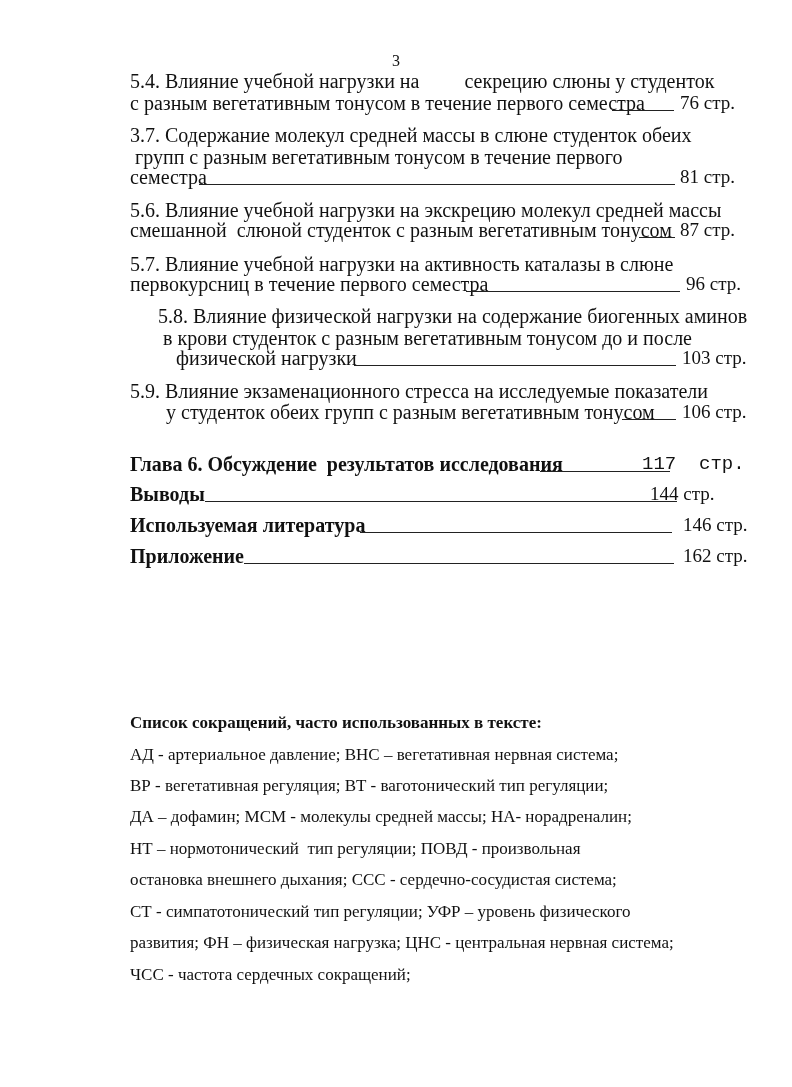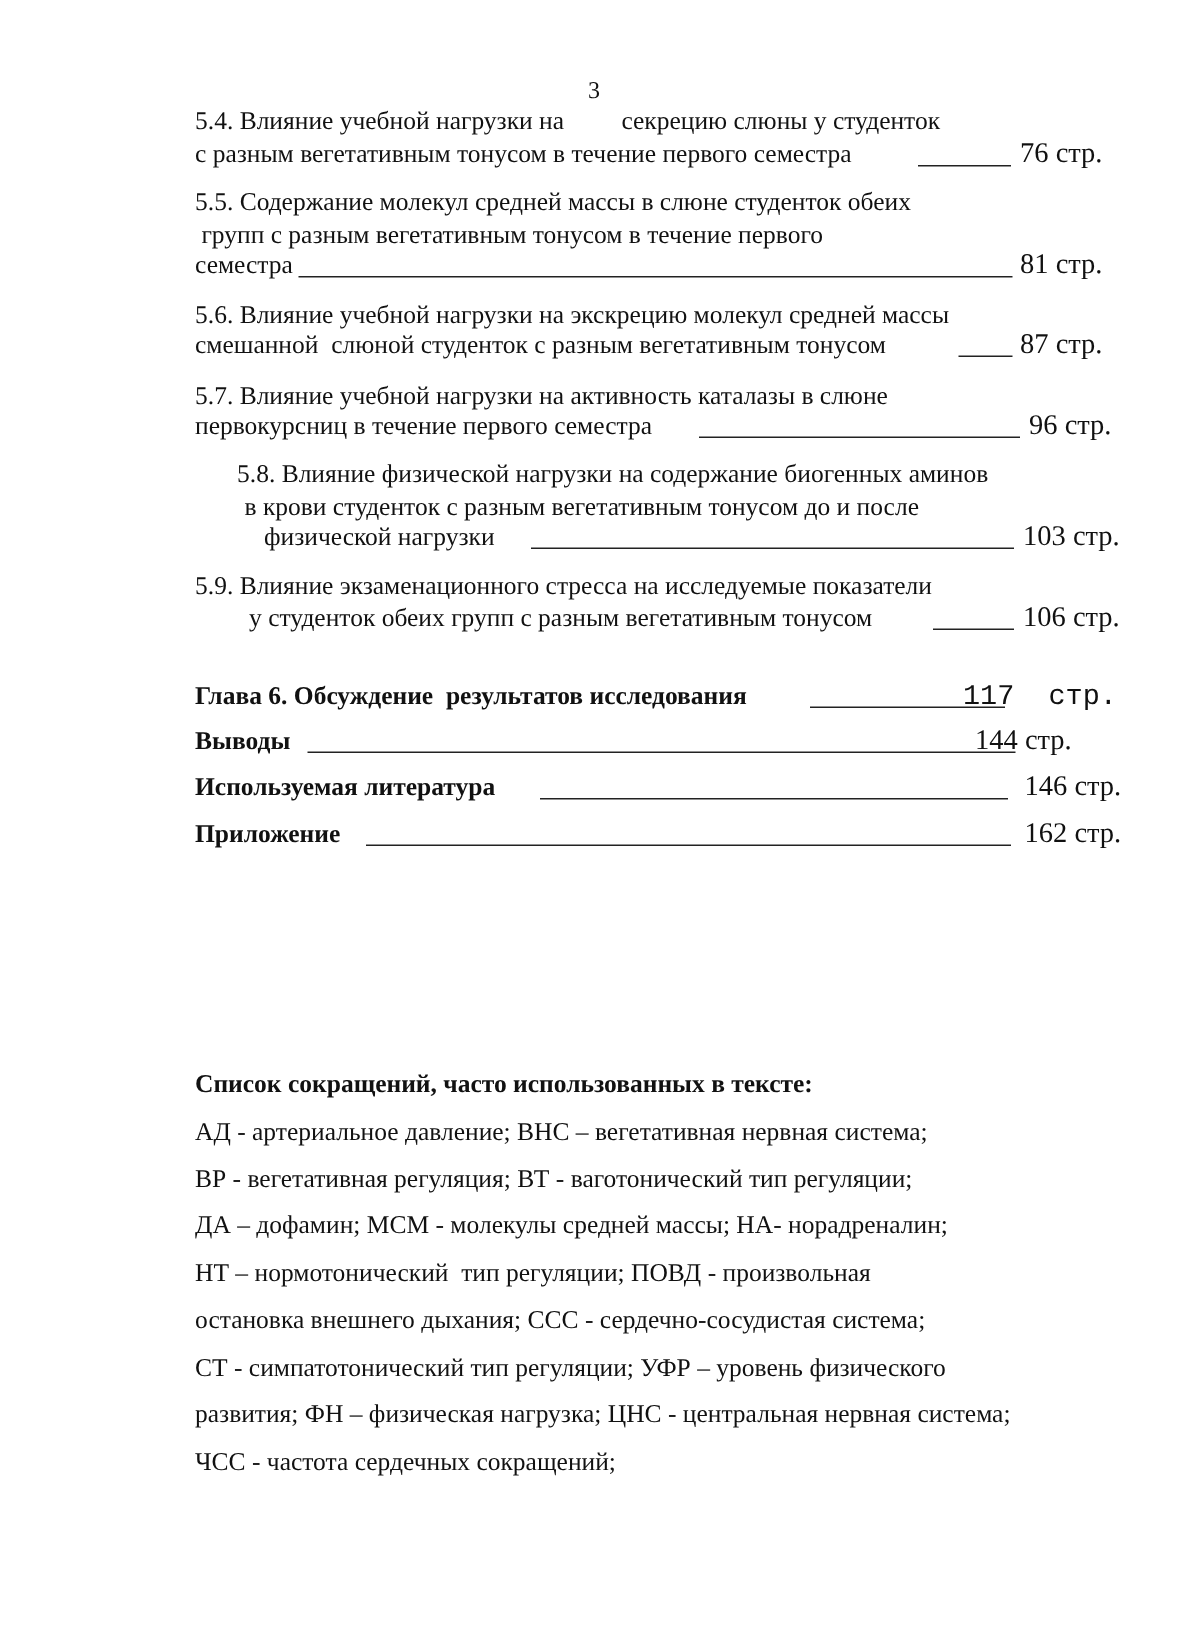--- a/index.html
+++ b/index.html
@@ -21,21 +21,21 @@
       top: 52px;
       left: 0;
       width: 792px;
       text-align: center;
       font-size: 16px;
     }
     .line {
       position: absolute;
       left: 130px;
       white-space: pre;
-      font-size: 17px;
+      font-size: 20px;
       line-height: 20px;
     }
     .pg {
       position: absolute;
       white-space: pre;
       font-size: 19px;
       line-height: 20px;
     }
     .leader {
       position: absolute;
@@ -59,21 +59,21 @@
   <div class="page-number">3</div>
 
   <div>
     <div class="line" style="top:71px;">5.4. Влияние учебной нагрузки на         секрецию слюны у студенток</div>
     <div class="line" style="top:93px;">с разным вегетативным тонусом в течение первого семестра</div>
     <div class="leader" style="left:612px; width:62px; top:110px;"></div>
     <div class="pg" style="left:680px; top:93px;">76 стр.</div>
   </div>
 
   <div>
-    <div class="line" style="top:125px;">5.5. Содержание молекул средней массы в слюне студенток обеих</div>
+    <div class="line" style="top:125px;">3.7. Содержание молекул средней массы в слюне студенток обеих</div>
     <div class="line" style="top:147px;"> групп с разным вегетативным тонусом в течение первого</div>
     <div class="line" style="top:167px;">семестра</div>
     <div class="leader" style="left:199px; width:476px; top:184px;"></div>
     <div class="pg" style="left:680px; top:167px;">81 стр.</div>
   </div>
 
   <div>
     <div class="line" style="top:200px;">5.6. Влияние учебной нагрузки на экскрецию молекул средней массы</div>
     <div class="line" style="top:220px;">смешанной  слюной студенток с разным вегетативным тонусом</div>
     <div class="leader" style="left:639px; width:36px; top:237px;"></div>

